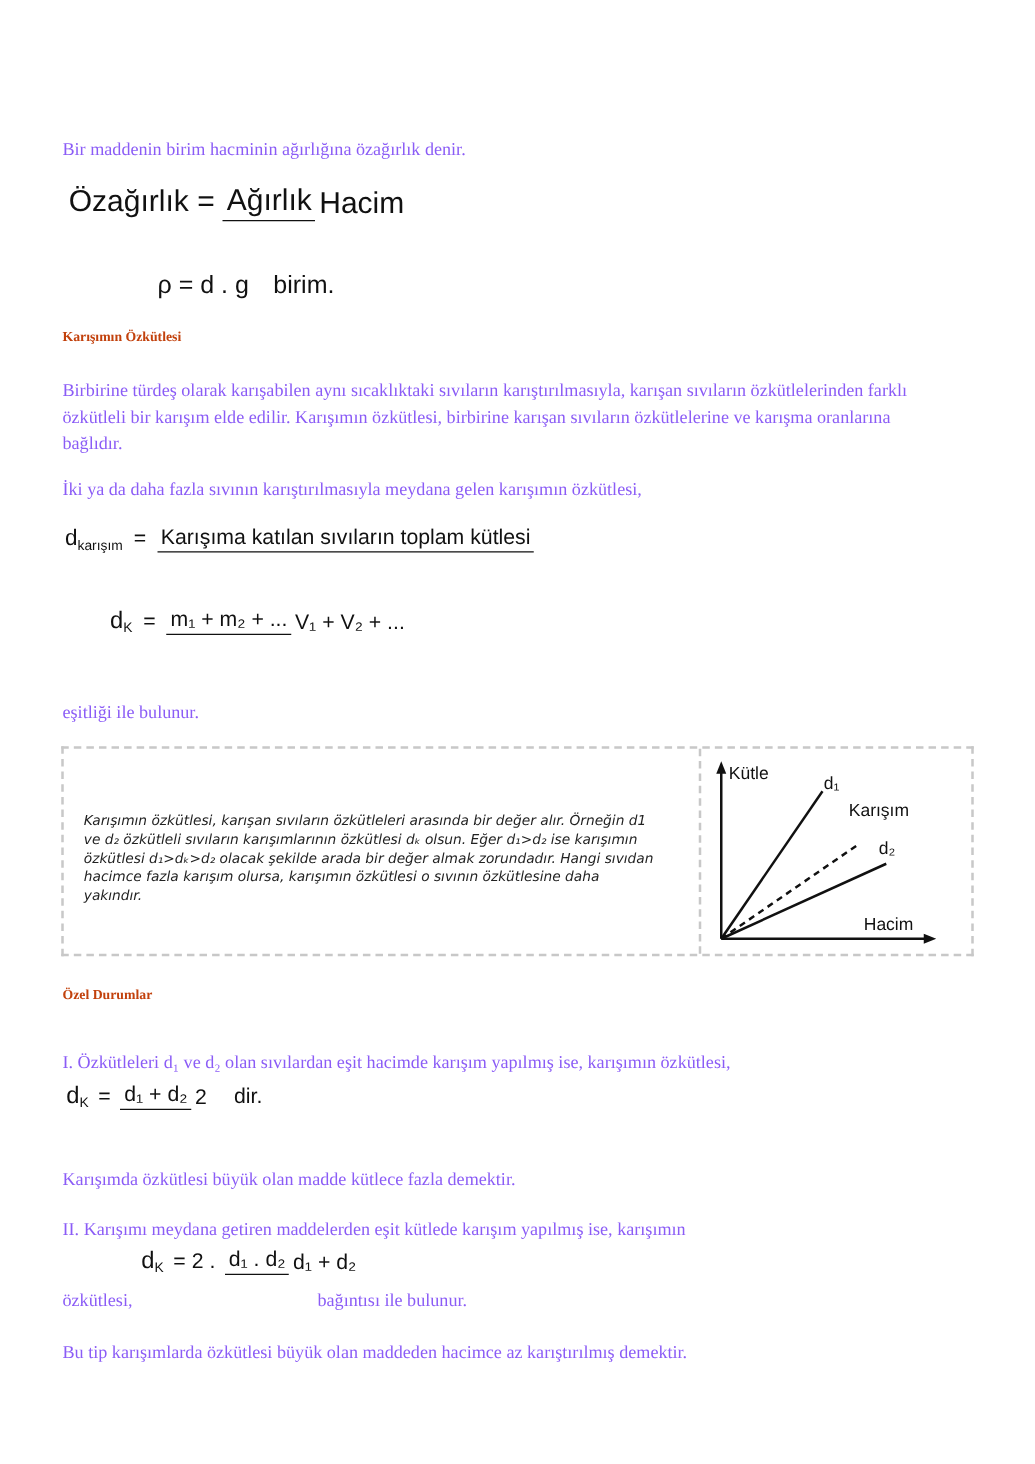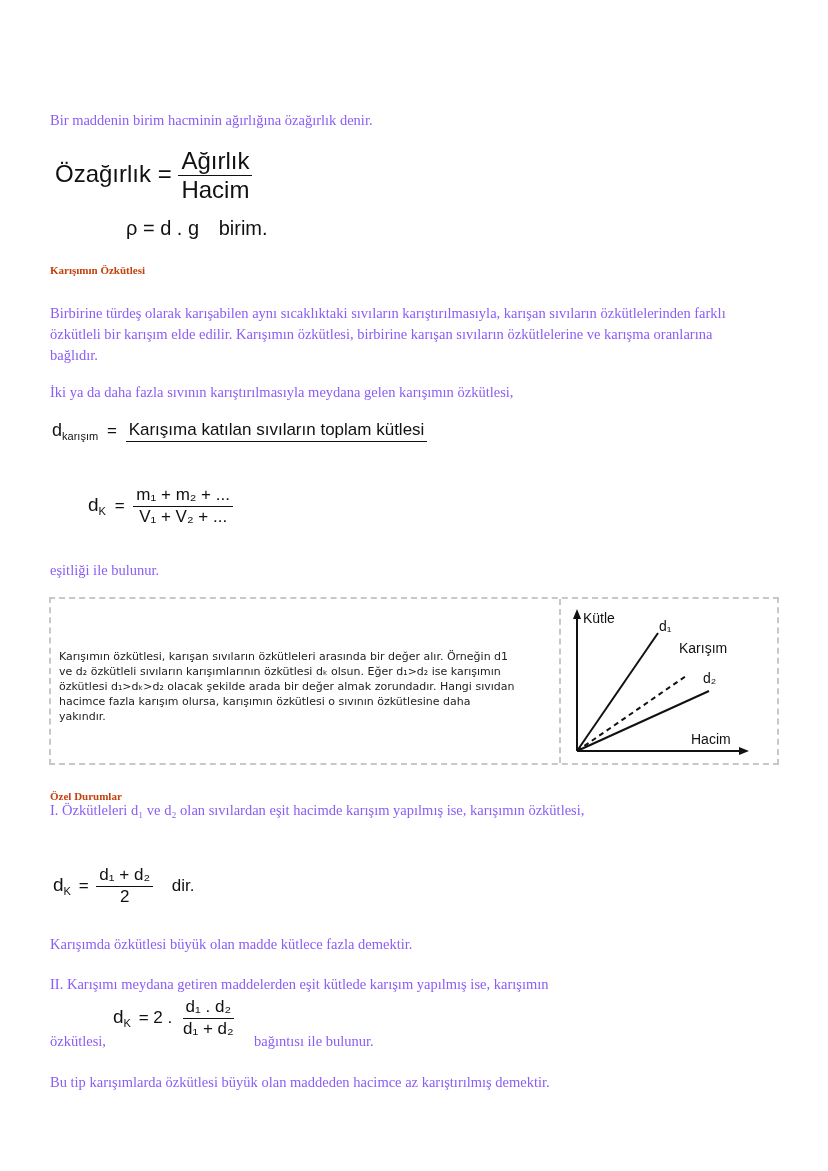--- a/index.html
+++ b/index.html
@@ -1,25 +1,25 @@
 <!DOCTYPE html>
 <html><head>
 <meta charset="utf-8">
 <style>
   html, body { margin:0; padding:0; background:#ffffff; }
   body { width:828px; height:1171px; position:relative; overflow:hidden; font-family:"DejaVu Serif", serif; color:#333333; }
   .p { position:absolute; left:50px; font-family:"Liberation Serif", serif; font-size:14.5px; color:#8b5cf6; line-height:21px; margin:0; }
   .h { position:absolute; left:50px; font-family:"Liberation Serif", serif; font-size:11px; font-weight:bold; color:#c2410c; margin:0; }
   .m { font-family:"Liberation Sans", sans-serif; color:#111111; }
-  .frac { display:inline-flex; flex-direction:column; align-items:center; vertical-align:middle; }
+  .frac { display:inline-flex; flex-direction:row; align-items:center; vertical-align:middle; }
   .frac .num { border-bottom:1.5px solid #111; padding:0 3px 1px; line-height:1.1; }
   .frac .den { padding:1px 3px 0; line-height:1.1; }
   sub { font-size:0.65em; vertical-align:-0.35em; }
   .box { position:absolute; left:49px; top:597px; width:730px; height:168px; border:2px dashed #c8c8c8; box-sizing:border-box; }
-  .boxtext { position:absolute; left:8px; top:50px; width:500px; font-family:"DejaVu Sans", sans-serif; font-size:11px; line-height:15px; color:#222; }
+  .boxtext { position:absolute; left:16px; top:50px; width:500px; font-family:"DejaVu Sans", sans-serif; font-size:11px; line-height:15px; color:#222;font-style:italic; }
   .divider { position:absolute; left:508px; top:0; bottom:0; border-left:2px dashed #c8c8c8; }
   .graph { position:absolute; left:512px; top:2px; }
 </style>
 </head>
 <body>
 
 <p class="p" style="top:110px;">Bir maddenin birim hacminin ağırlığına özağırlık denir.</p>
 
 <div class="m" style="position:absolute; left:55px; top:148px; font-size:24px;">
   <span>Özağırlık</span>
@@ -82,21 +82,21 @@
     <text x="20" y="22" font-family="Liberation Sans, sans-serif" font-size="14" fill="#111">Kütle</text>
     <text x="128" y="143" font-family="Liberation Sans, sans-serif" font-size="14" fill="#111">Hacim</text>
     <text x="96" y="30" font-family="Liberation Sans, sans-serif" font-size="14" fill="#111">d₁</text>
     <text x="116" y="52" font-family="Liberation Sans, sans-serif" font-size="14" fill="#111">Karışım</text>
     <text x="140" y="82" font-family="Liberation Sans, sans-serif" font-size="14" fill="#111">d₂</text>
   </svg>
 </div>
 
 <h3 class="h" style="top:790px;">Özel Durumlar</h3>
 
-<p class="p" style="top:800px;text-align:right;">I. Özkütleleri d₁ ve d₂ olan sıvılardan eşit hacimde karışım yapılmış ise, karışımın özkütlesi,</p>
+<p class="p" style="top:840px;text-align:right;">I. Özkütleleri d₁ ve d₂ olan sıvılardan eşit hacimde karışım yapılmış ise, karışımın özkütlesi,</p>
 
 <div class="m" style="position:absolute; left:53px; top:866px; font-size:17px;">
   <span style="font-size:19px;">d</span><sub>K</sub>
   <span style="margin:0 3px;">=</span>
   <span class="frac">
     <span class="num">d₁ + d₂</span>
     <span class="den">2</span>
   </span>
   <span style="margin-left:14px;">dir.</span>
 </div>

